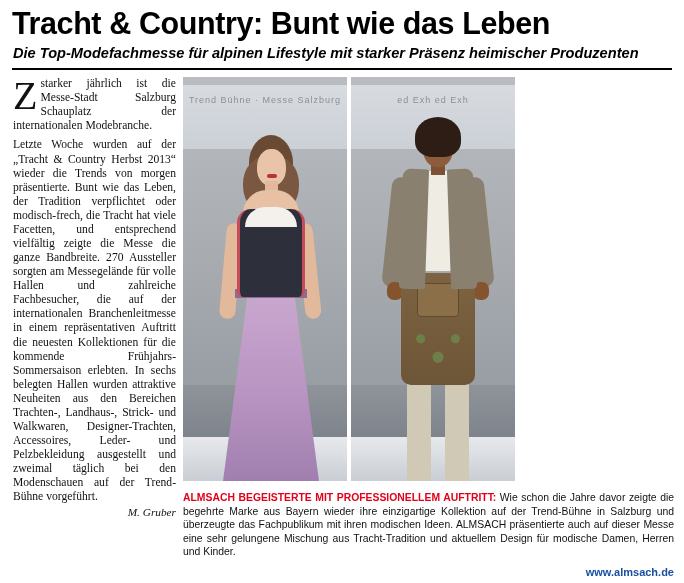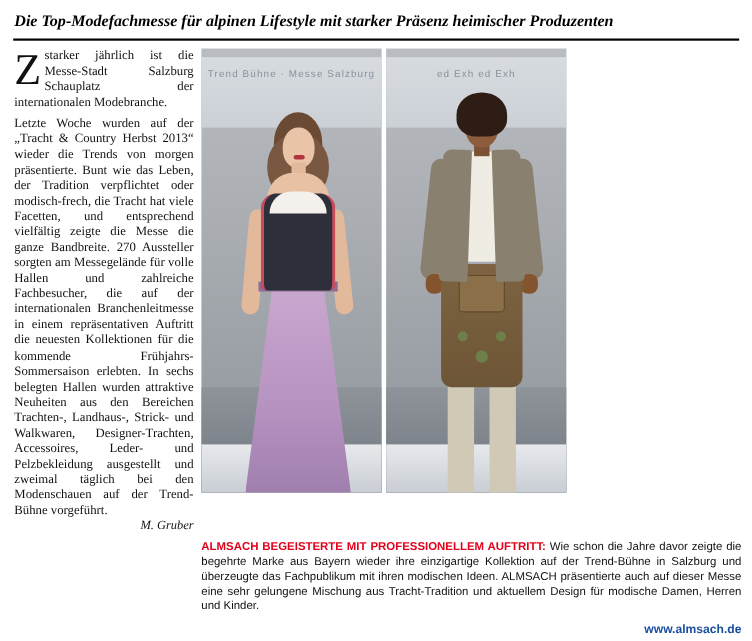--- a/index.html
+++ b/index.html
@@ -27,21 +27,21 @@
     font-family: "Liberation Sans", sans-serif;
     font-weight: bold;
     font-size: 30.5px;
     letter-spacing: -0.4px;
     line-height: 1.02;
     color: #000000;
     margin: 2px 0 0 2px;
     white-space: nowrap;
   }
   .subheadline {
-    font-family: Liberation Serif, serif;
+    font-family: Liberation Sans, sans-serif;
     font-style: italic;
     font-weight: bold;
     font-size: 14.6px;
     line-height: 1.1;
     color: #000000;
     margin: 6px 0 0 3px;
     white-space: nowrap;
   }
   .rule {
     height: 2px;
@@ -90,21 +90,21 @@
     flex: 1 1 auto;
     display: flex;
     gap: 4px;
     padding-left: 5px;
   }
   .photo {
     position: relative;
     width: 164px;
     height: 404px;
     overflow: hidden;
-    background: #e5e5e5;
+    background: #0f172a;
   }
 
   
   .backdrop {
     position: absolute;
     inset: 0;
     background: linear-gradient(180deg, #b9bcc0 0%, #a9adb2 42%, #9ba0a6 72%, #8c9299 100%);
   }
   .banner {
     position: absolute;
@@ -322,20 +322,21 @@
     font-weight: bold;
     font-size: 11px;
     color: #1a4fa0;
   }
 </style>
 </head>
 <body>
 
 <div class="page">
 
+  <div class="headline">Tracht &amp; Country: Bunt wie das Leben</div>
   <div class="subheadline">Die Top-Modefachmesse für alpinen Lifestyle mit starker Präsenz heimischer Produzenten</div>
   <div class="rule"></div>
 
   <div class="content">
 
     <div class="col-text">
       <div class="bodytext">
         <span class="dropcap">Z</span><span>starker jährlich ist die Messe-Stadt Salzburg Schauplatz der internationalen Modebranche.</span>
         <div style="height:5px"></div>
         <span>Letzte Woche wurden auf der „Tracht &amp; Country Herbst 2013“ wieder die Trends von morgen präsentierte. Bunt wie das Leben, der Tradition verpflichtet oder modisch-frech, die Tracht hat viele Facetten, und entsprechend vielfältig zeigte die Messe die ganze Bandbreite. 270 Aussteller sorgten am Messegelände für volle Hallen und zahlreiche Fachbesucher, die auf der internationalen Branchenleitmesse in einem repräsentativen Auftritt die neuesten Kollektionen für die kommende Frühjahrs-Sommersaison erlebten. In sechs belegten Hallen wurden attraktive Neuheiten aus den Bereichen Trachten-, Landhaus-, Strick- und Walkwaren, Designer-Trachten, Accessoires, Leder- und Pelzbekleidung ausgestellt und zweimal täglich bei den Modenschauen auf der Trend-Bühne vorgeführt.</span>

